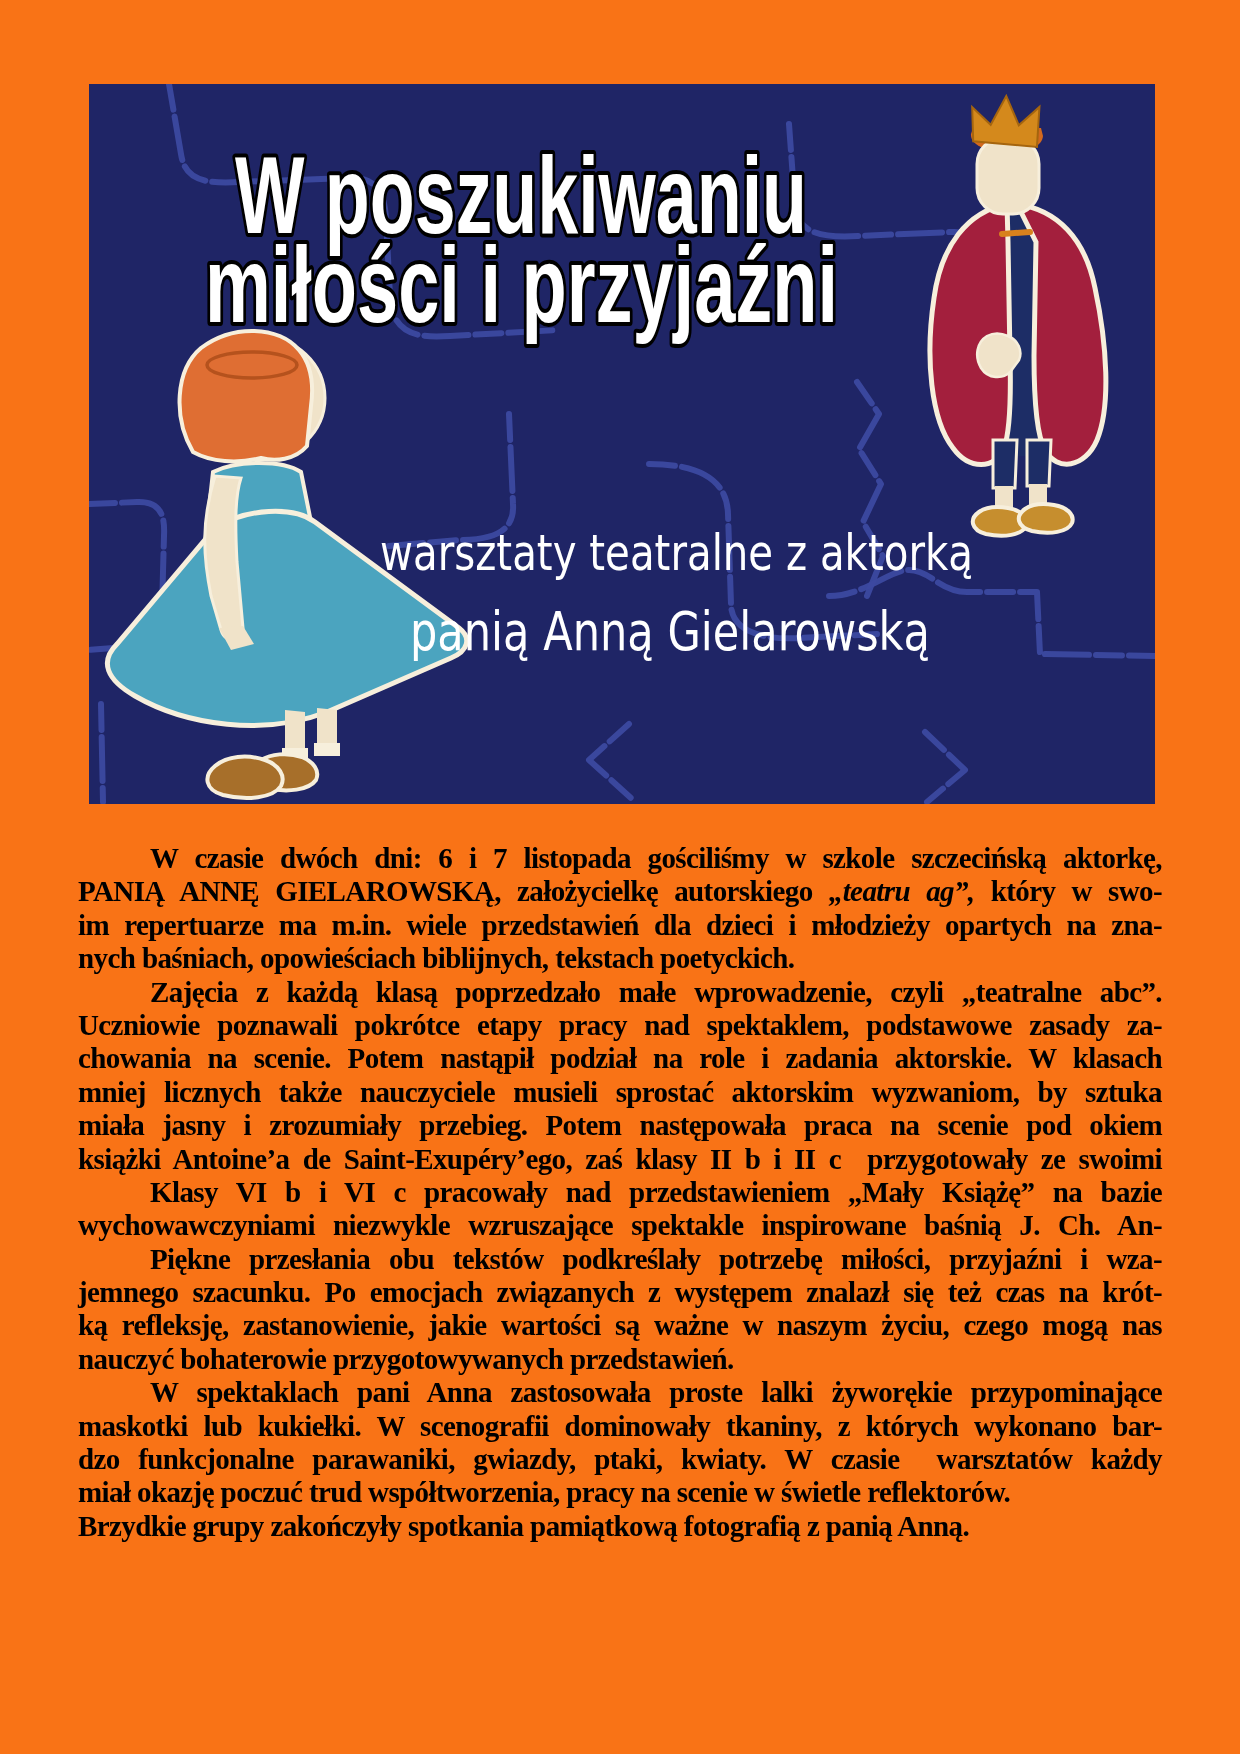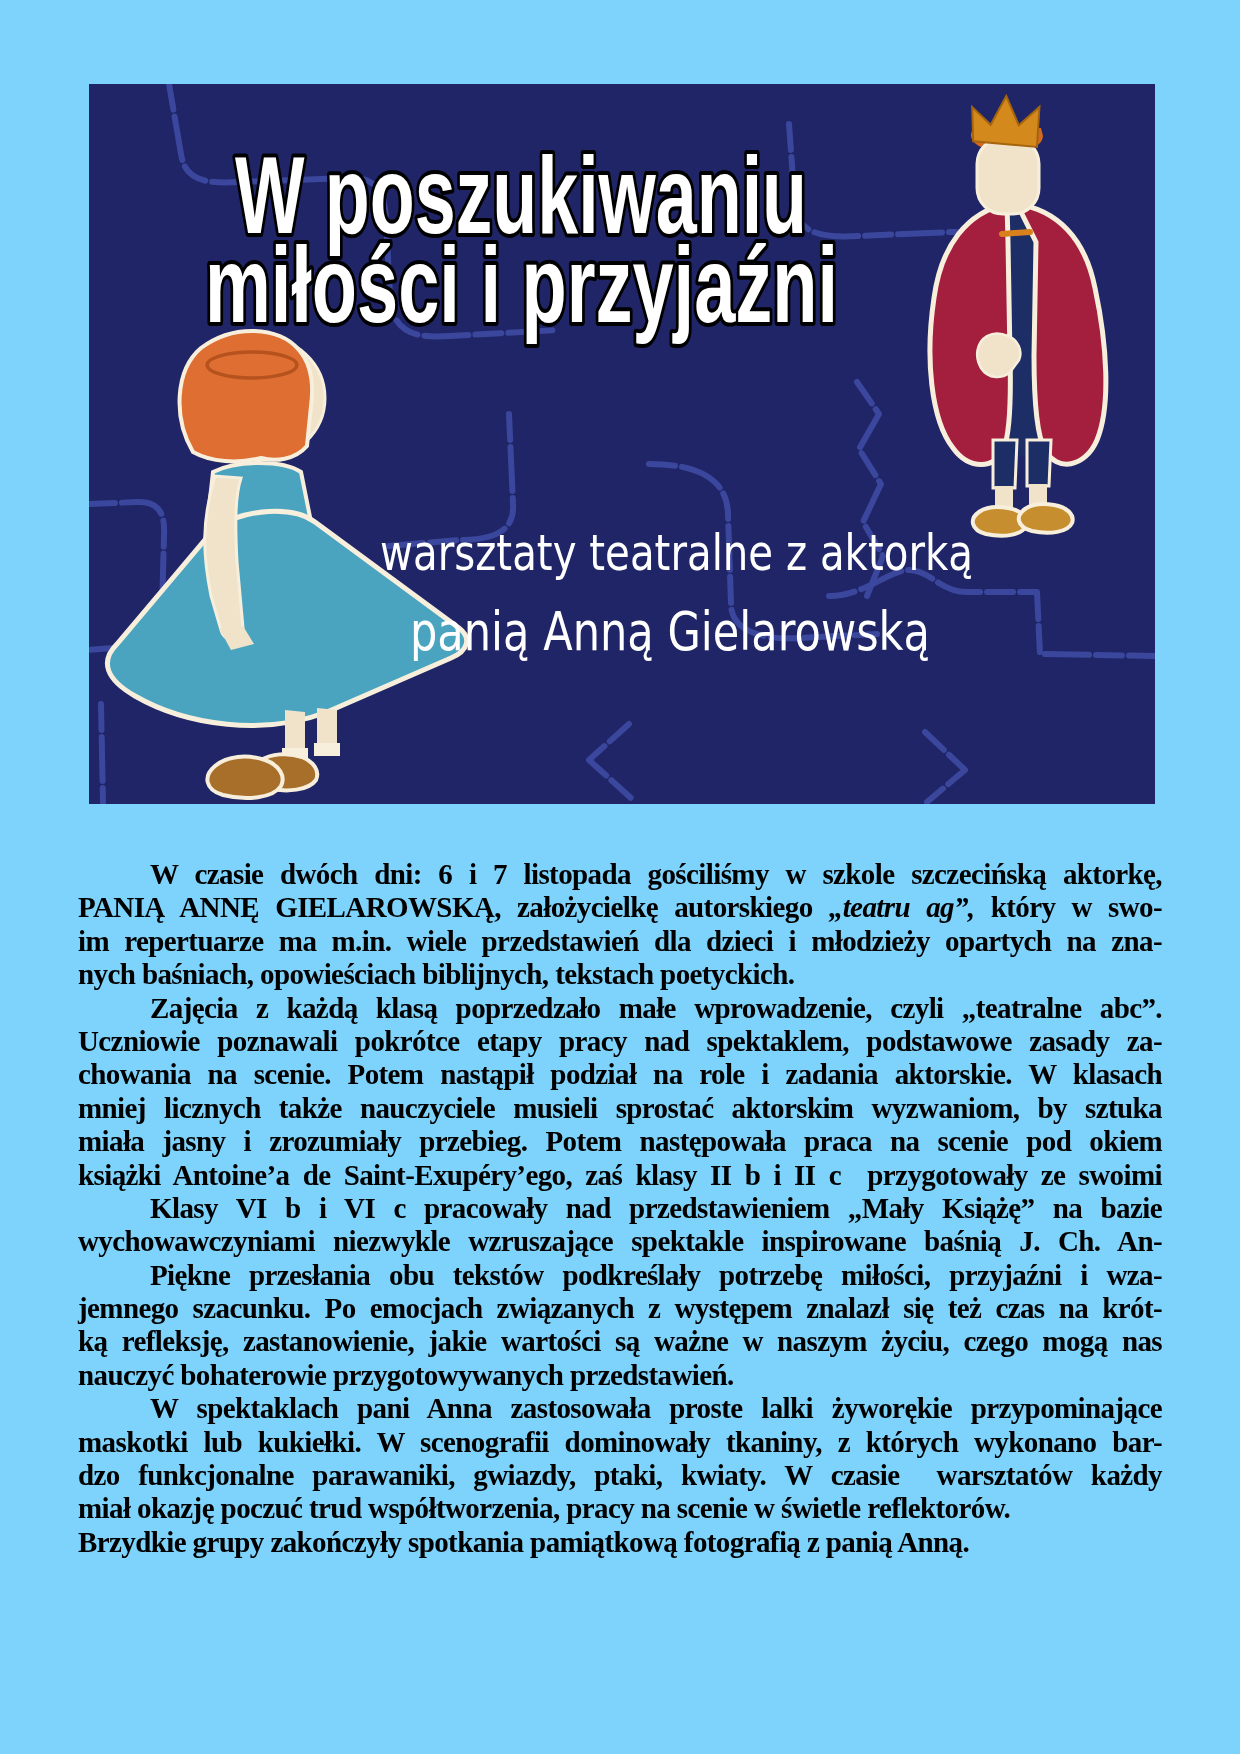--- a/index.html
+++ b/index.html
@@ -1,36 +1,36 @@
 <!DOCTYPE html>
 <html><head>
 <meta charset="utf-8">
 <style>
   html, body { margin: 0; padding: 0; background: #ffffff; }
   body { width: 1240px; height: 1754px; position: relative; overflow: hidden;
          font-family: "Liberation Serif", serif; }
-  .page { position: absolute; inset: 0; background: #7dd3fc; }
+  .page { position: absolute; inset: 0; background: #f97316; }
 
   
   .banner { position: absolute; left: 89px; top: 84px; width: 1066px; height: 720px; }
   .banner svg { display: block; width: 100%; height: 100%; }
 
   .puzzle { fill: none; stroke: #3c49a0; stroke-width: 6; stroke-linecap: round;
             stroke-linejoin: round; stroke-dasharray: 26 7 44 7; opacity: .95; }
 
   .title-text { font-family: "Liberation Sans", sans-serif; font-weight: 700;
                 fill: #ffffff; stroke: #000000; stroke-width: 8px;
                 paint-order: stroke; stroke-linejoin: round; }
   .subtitle-text { font-family: "DejaVu Sans", sans-serif; font-weight: 400;
                    fill: #ffffff; }
 
   
   .article { position: absolute; left: 78px; top: 842px; width: 1084px;
              color: #000000; font-family: "Liberation Serif", serif;
-             font-weight: 700; font-size: 29px; letter-spacing: -0.6px; margin-top: 16px; }
+             font-weight: 700; font-size: 29px; letter-spacing: -0.6px; }
   .line { line-height: 33.4px; height: 33.4px; white-space: nowrap;
           text-align: justify; text-align-last: justify; }
   .line.last { text-align: right; text-align-last: left; }
   .line.indent { text-indent: 72px; }
   .it { font-style: italic; }
 </style>
 </head>
 <body>
 
 <div class="page">

